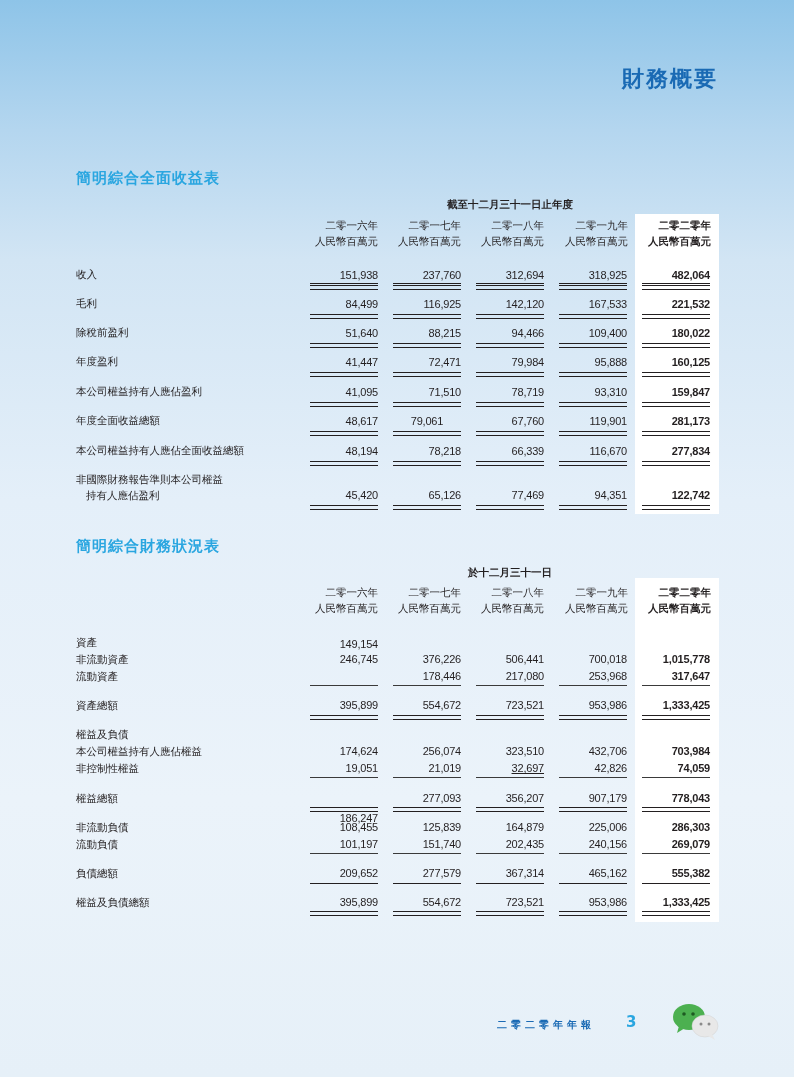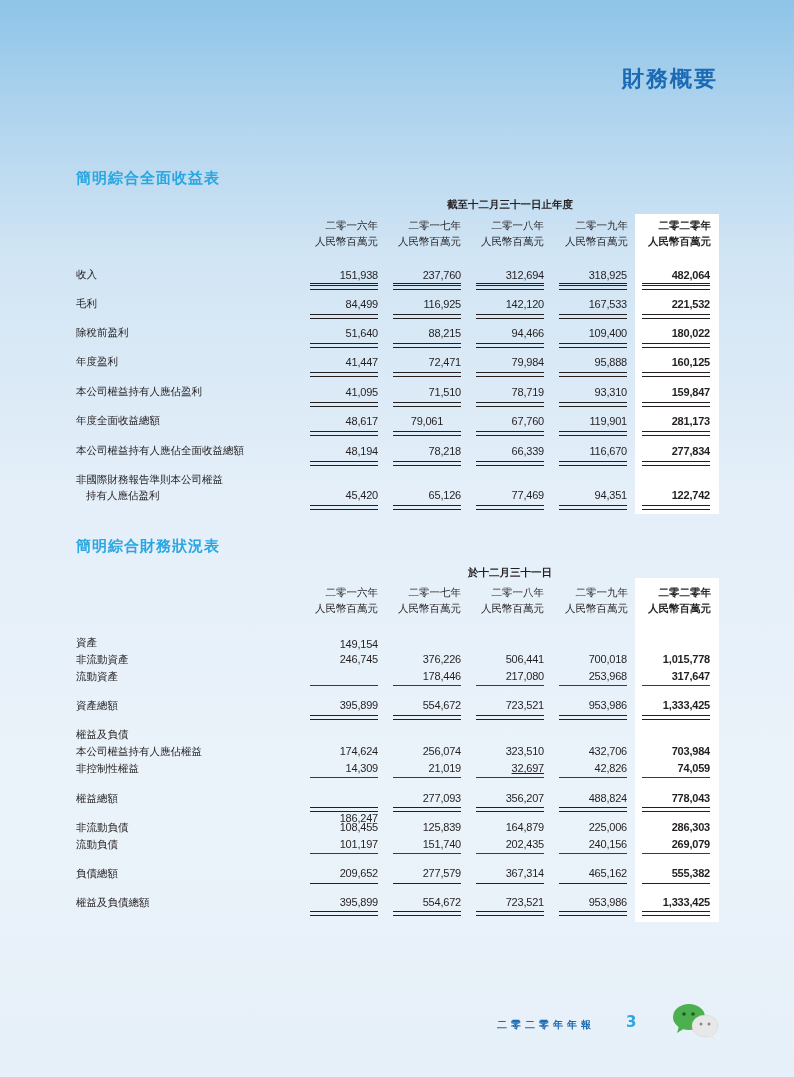--- a/index.html
+++ b/index.html
@@ -262,36 +262,36 @@
   <div class="row-label" style="top:726px;">權益及負債</div>
 
   <div class="row-label" style="top:743px;">本公司權益持有人應佔權益</div>
   <div class="cell" style="left:310px;top:743px;">174,624</div>
   <div class="cell" style="left:393px;top:743px;">256,074</div>
   <div class="cell" style="left:476px;top:743px;">323,510</div>
   <div class="cell" style="left:559px;top:743px;">432,706</div>
   <div class="cell bold" style="left:642px;top:743px;">703,984</div>
 
   <div class="row-label" style="top:760px;">非控制性權益</div>
-  <div class="cell" style="left:310px;top:760px;">14,309</div>
+  <div class="cell" style="left:310px;top:760px;">19,051</div>
   <div class="cell" style="left:393px;top:760px;">21,019</div>
   <div class="cell" style="left:476px;top:760px;text-decoration:underline;">32,697</div>
   <div class="cell" style="left:559px;top:760px;">42,826</div>
   <div class="cell bold" style="left:642px;top:760px;">74,059</div>
   <div class="thick-single" style="left:310px;top:777px;"></div>
   <div class="thick-single" style="left:393px;top:777px;"></div>
   <div class="thick-single" style="left:476px;top:777px;"></div>
   <div class="thick-single" style="left:559px;top:777px;"></div>
   <div class="thick-single" style="left:642px;top:777px;"></div>
 
   <div class="row-label" style="top:790px;">權益總額</div>
   <div class="cell" style="left:310px;top:790px;margin-top:20px;">186,247</div>
   <div class="cell" style="left:393px;top:790px;">277,093</div>
   <div class="cell" style="left:476px;top:790px;">356,207</div>
-  <div class="cell" style="left:559px;top:790px;">488,824</div>
+  <div class="cell" style="left:559px;top:790px;">907,179</div>
   <div class="cell bold" style="left:642px;top:790px;">778,043</div>
   <div class="rule-double" style="left:310px;top:807px;"></div>
   <div class="rule-double" style="left:393px;top:807px;"></div>
   <div class="rule-double" style="left:476px;top:807px;"></div>
   <div class="rule-double" style="left:559px;top:807px;"></div>
   <div class="rule-double" style="left:642px;top:807px;"></div>
 
   <div class="row-label" style="top:819px;">非流動負債</div>
   <div class="cell" style="left:310px;top:819px;">108,455</div>
   <div class="cell" style="left:393px;top:819px;">125,839</div>

